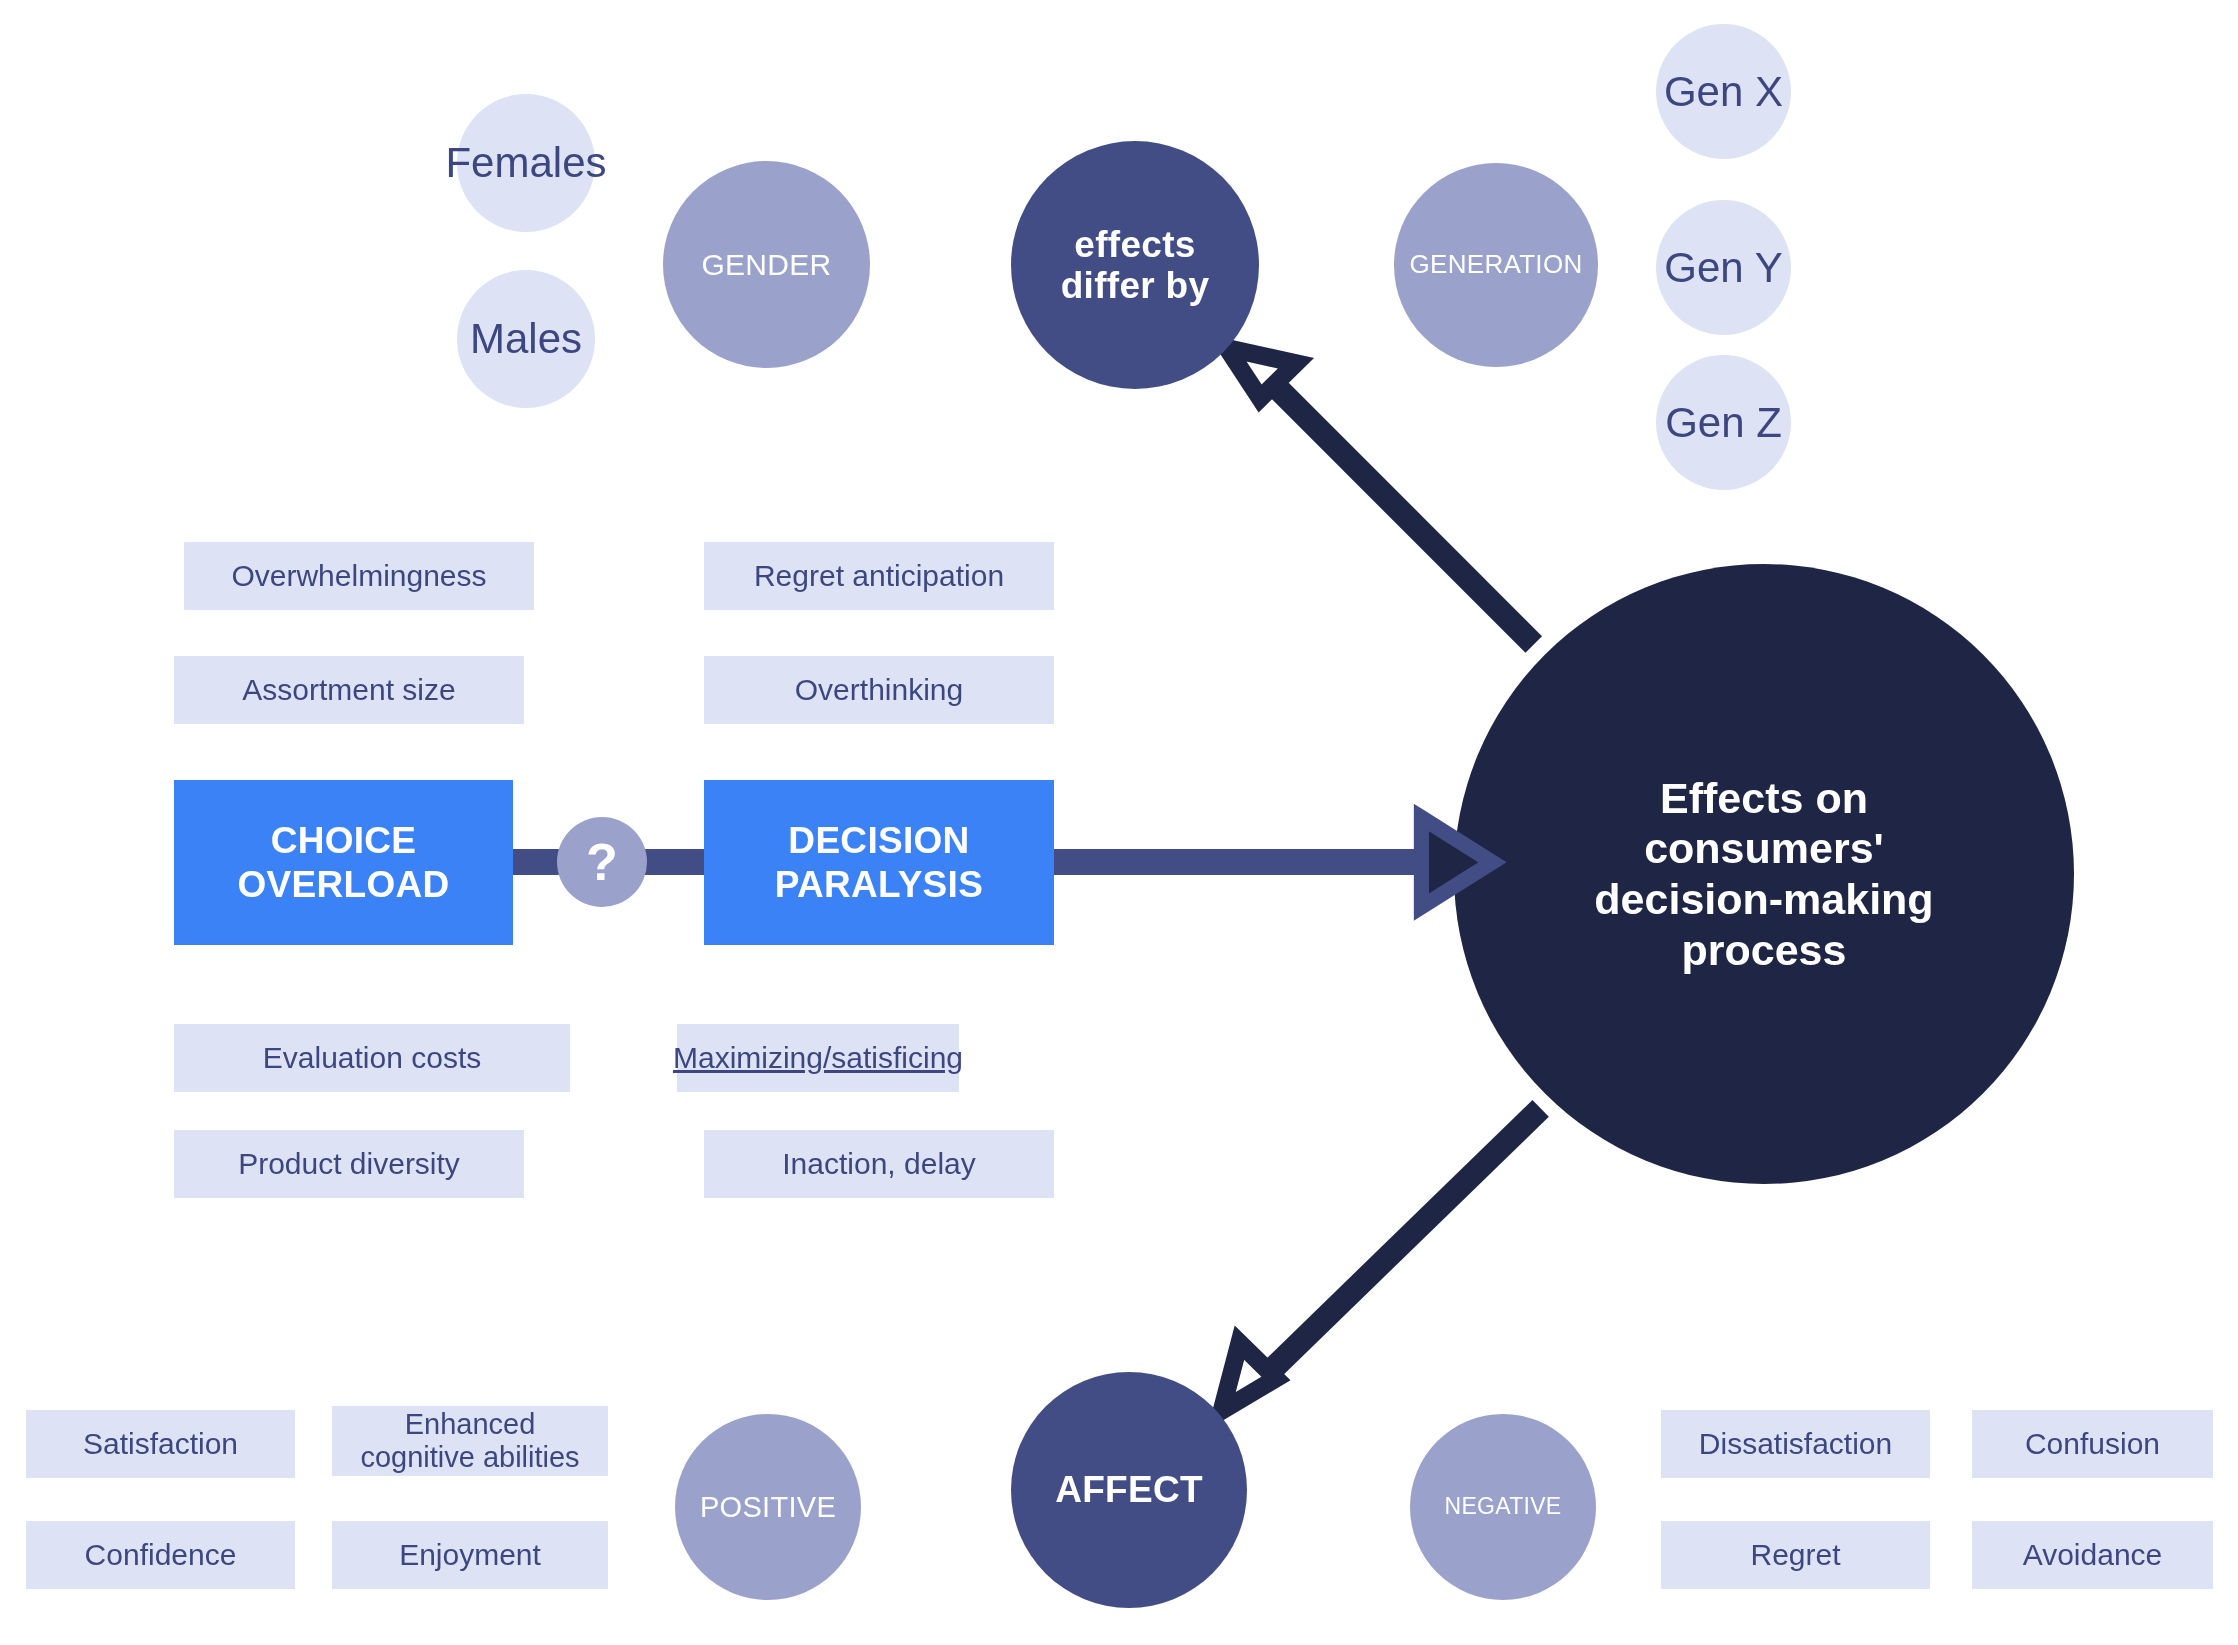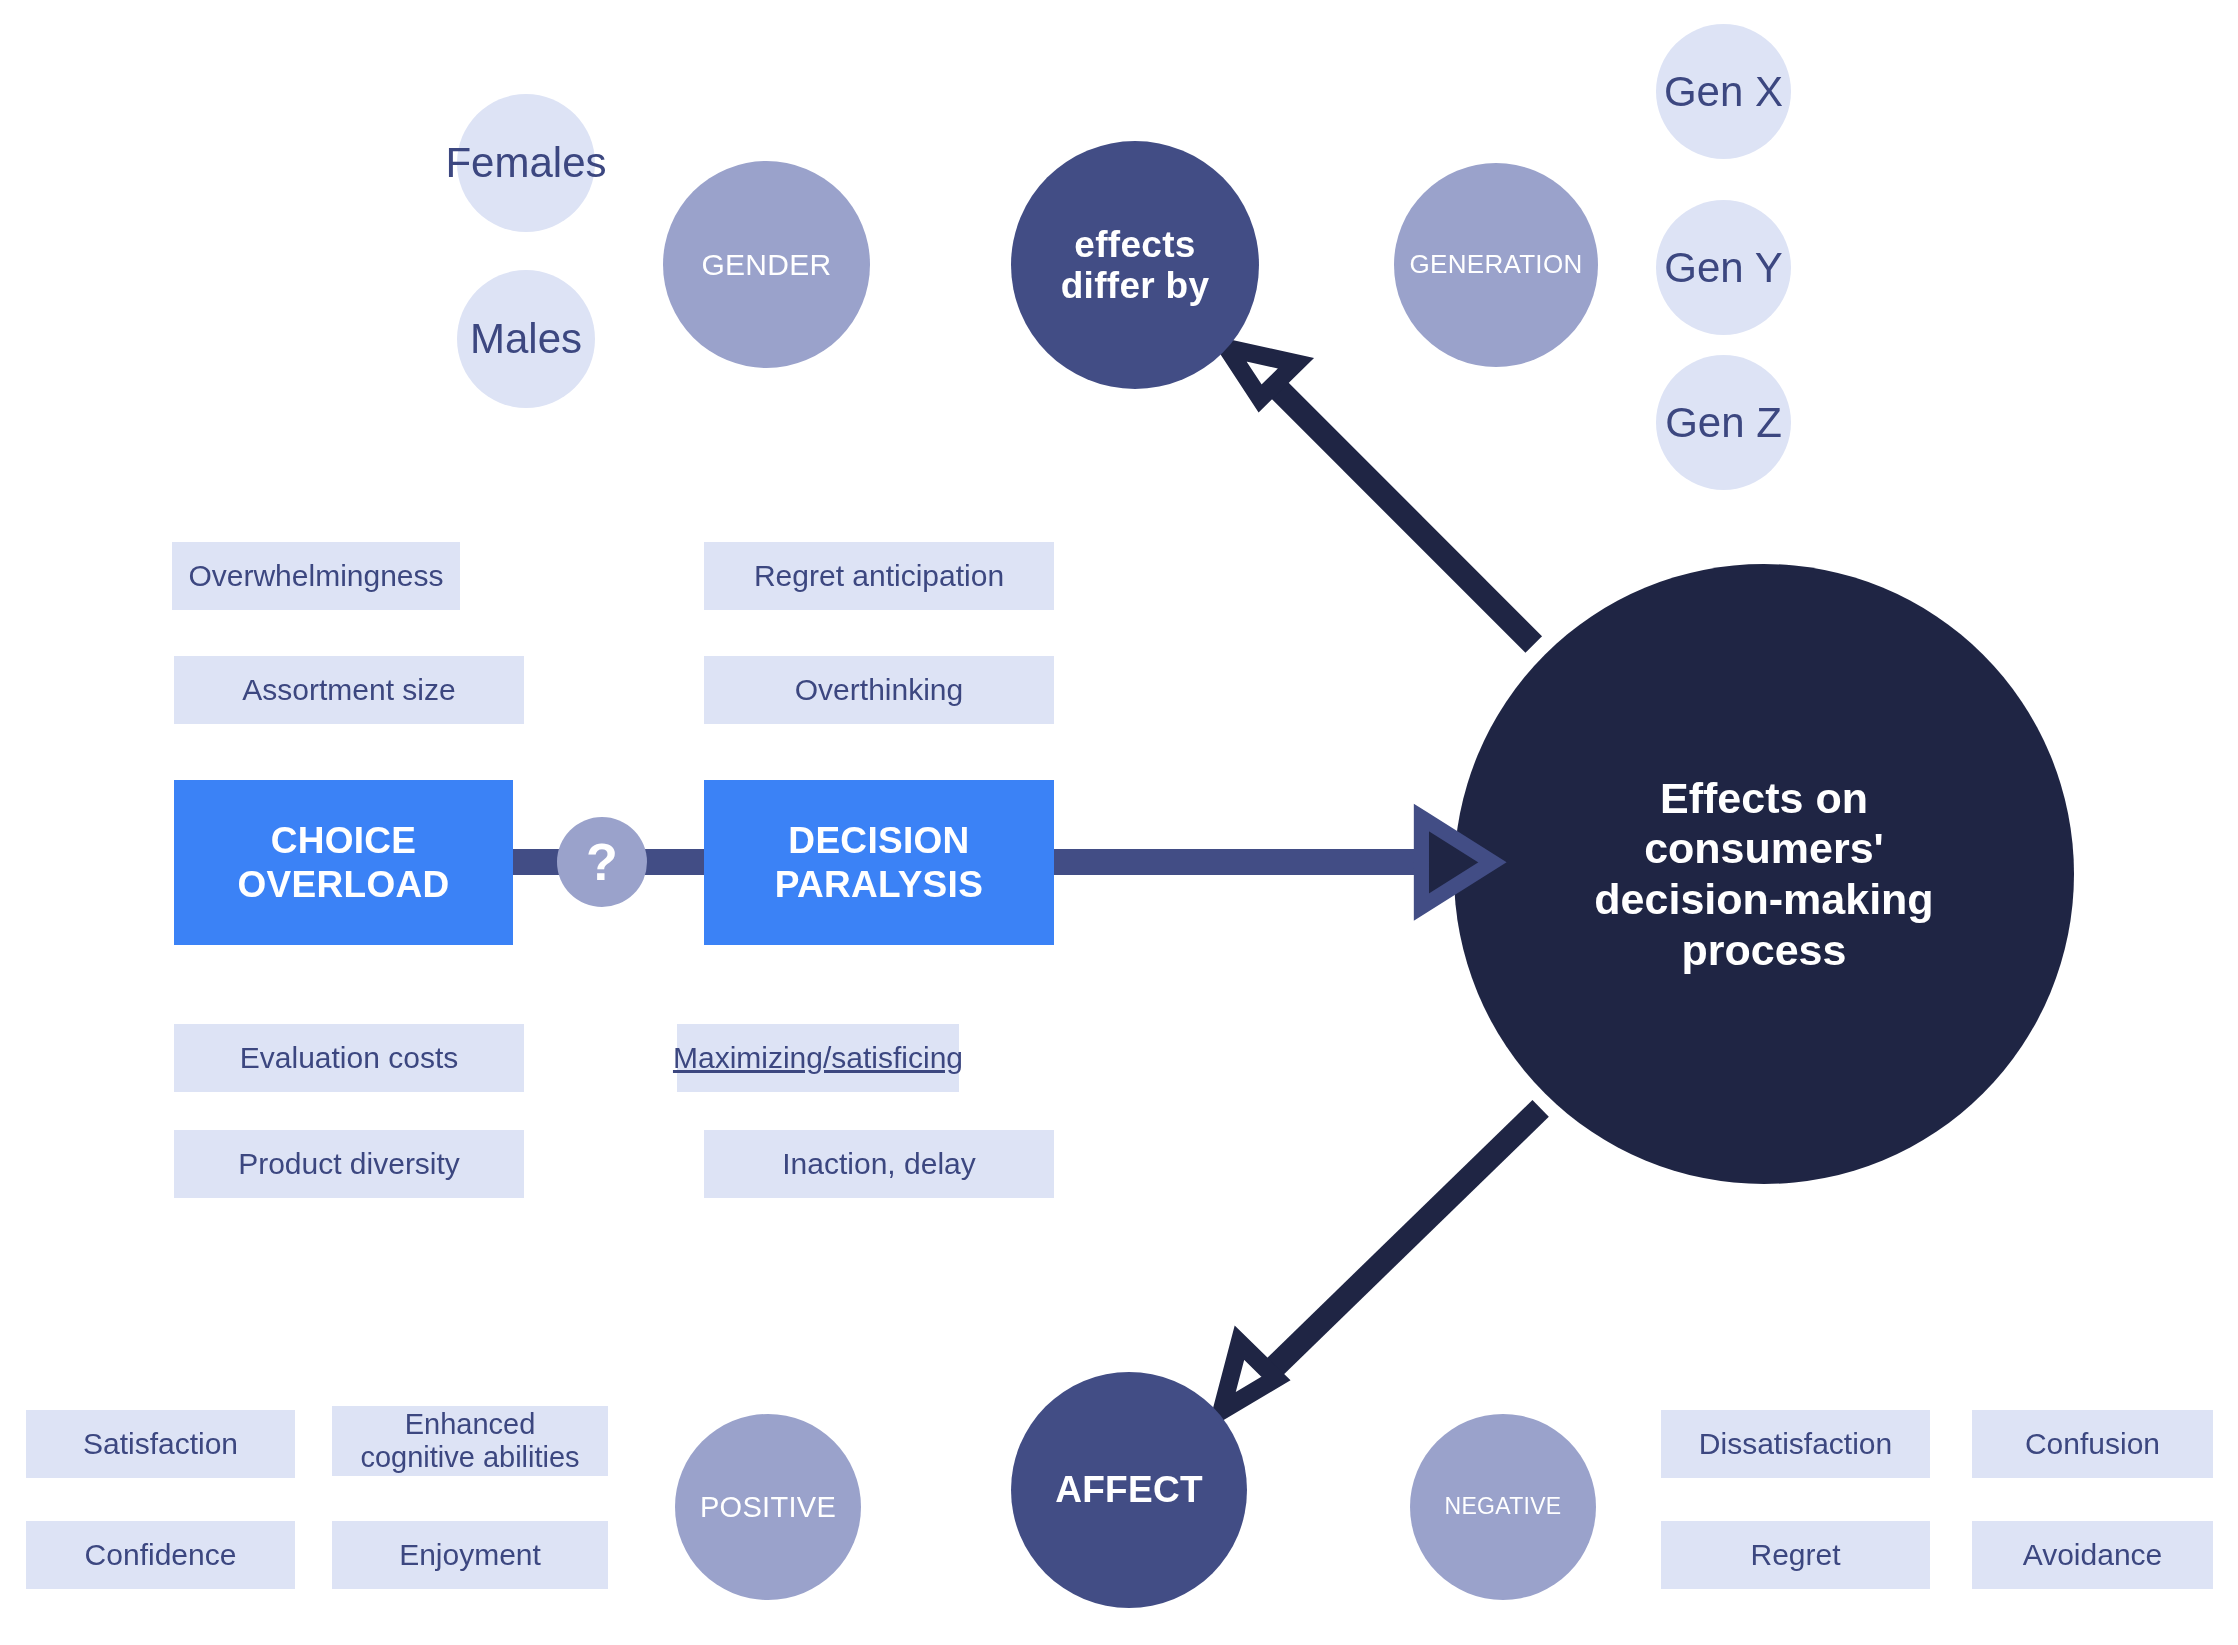--- a/index.html
+++ b/index.html
@@ -169,36 +169,36 @@
   </div>
 
   <div class="circle c-pale" style="left:1656px; top:200px; width:135px; height:135px;">
     <span>Gen Y</span>
   </div>
 
   <div class="circle c-pale" style="left:1656px; top:355px; width:135px; height:135px;">
     <span>Gen Z</span>
   </div>
 
-  <div class="chip" style="left:172px; top:542px; width:288px; height:68px;">
+  <div class="chip" style="left:184px; top:542px; width:350px; height:68px;">
     <span>Overwhelmingness</span>
   </div>
 
   <div class="chip" style="left:174px; top:656px; width:350px; height:68px;">
     <span>Assortment size</span>
   </div>
 
   <div class="node" style="left:174px; top:780px; width:339px; height:165px;">
     <span>
       <span>CHOICE</span><br>
       <span>OVERLOAD</span>
     </span>
   </div>
 
-  <div class="chip" style="left:174px; top:1024px; width:350px; height:68px;">
+  <div class="chip" style="left:174px; top:1024px; width:396px; height:68px;">
     <span>Evaluation costs</span>
   </div>
 
   <div class="chip" style="left:174px; top:1130px; width:350px; height:68px;">
     <span>Product diversity</span>
   </div>
 
   <div class="qmark" style="left:557px; top:817px; width:90px; height:90px;">
     <span>?</span>
   </div>

